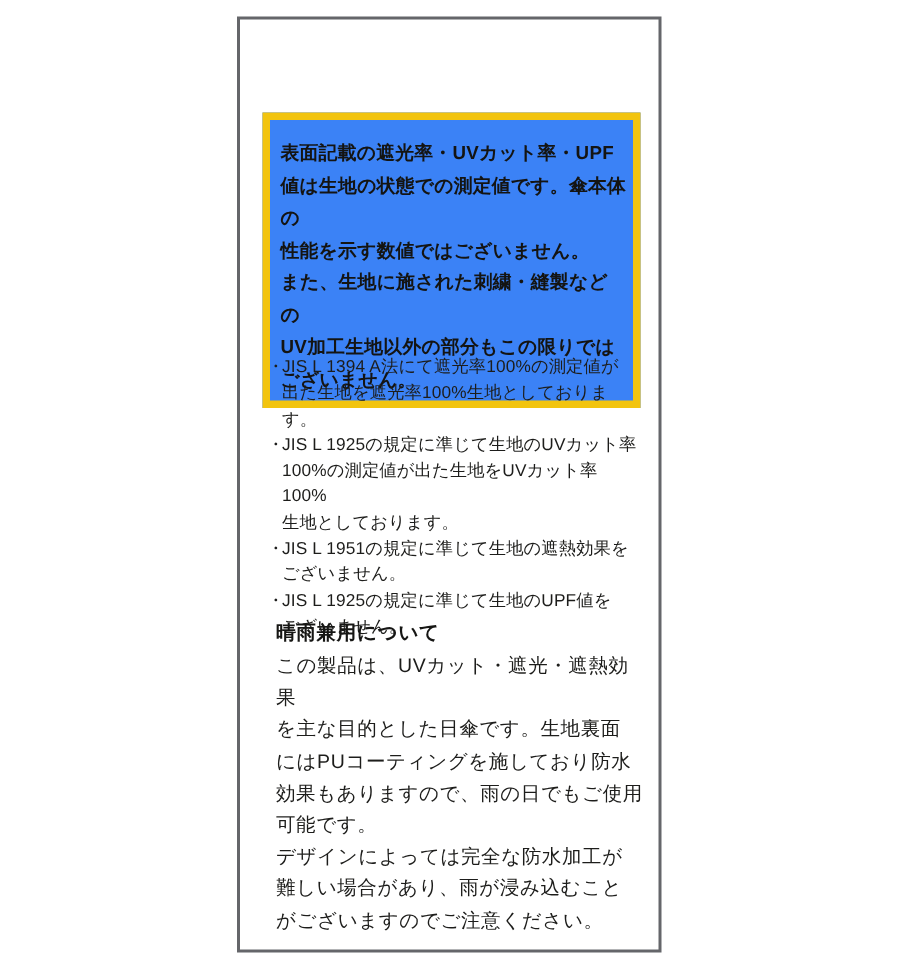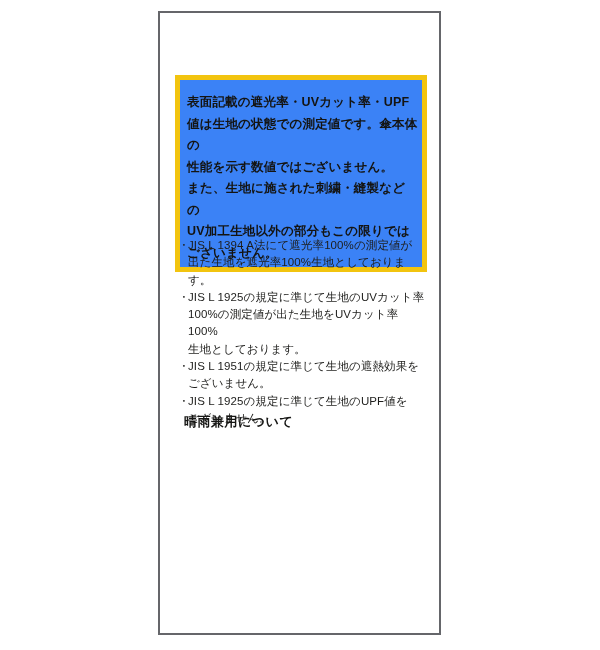--- a/index.html
+++ b/index.html
@@ -112,14 +112,22 @@
     </div>
       <div class="note">
       <span class="note-bullet">・</span>
       <span class="note-text">JIS L 1925の規定に準じて生地のUPF値を
 ございません。</span>
     </div>
     </div>
 
   <div class="rain-heading">晴雨兼用について</div>
 
+  <div class="rain-text">この製品は、UVカット・遮光・遮熱効果
+を主な目的とした日傘です。生地裏面
+にはPUコーティングを施しており防水
+効果もありますので、雨の日でもご使用
+可能です。
+デザインによっては完全な防水加工が
+難しい場合があり、雨が浸み込むこと
+がございますのでご注意ください。</div>
 
 </div>
 
 </body></html>

